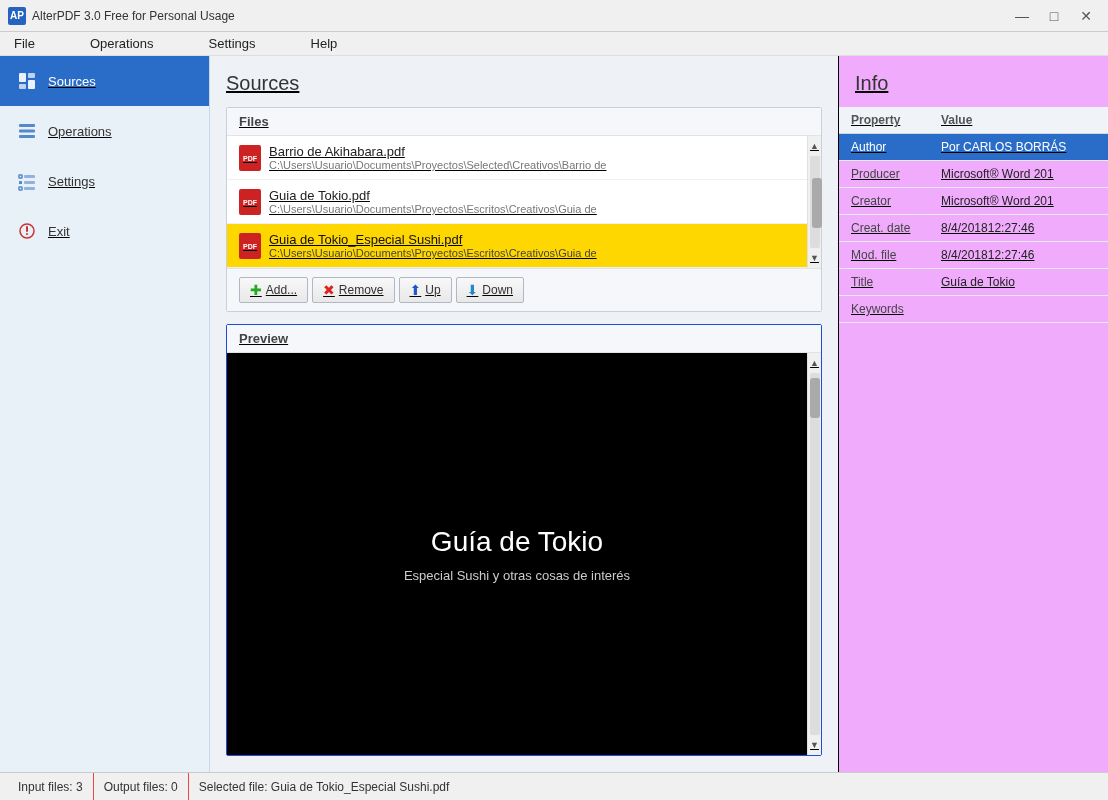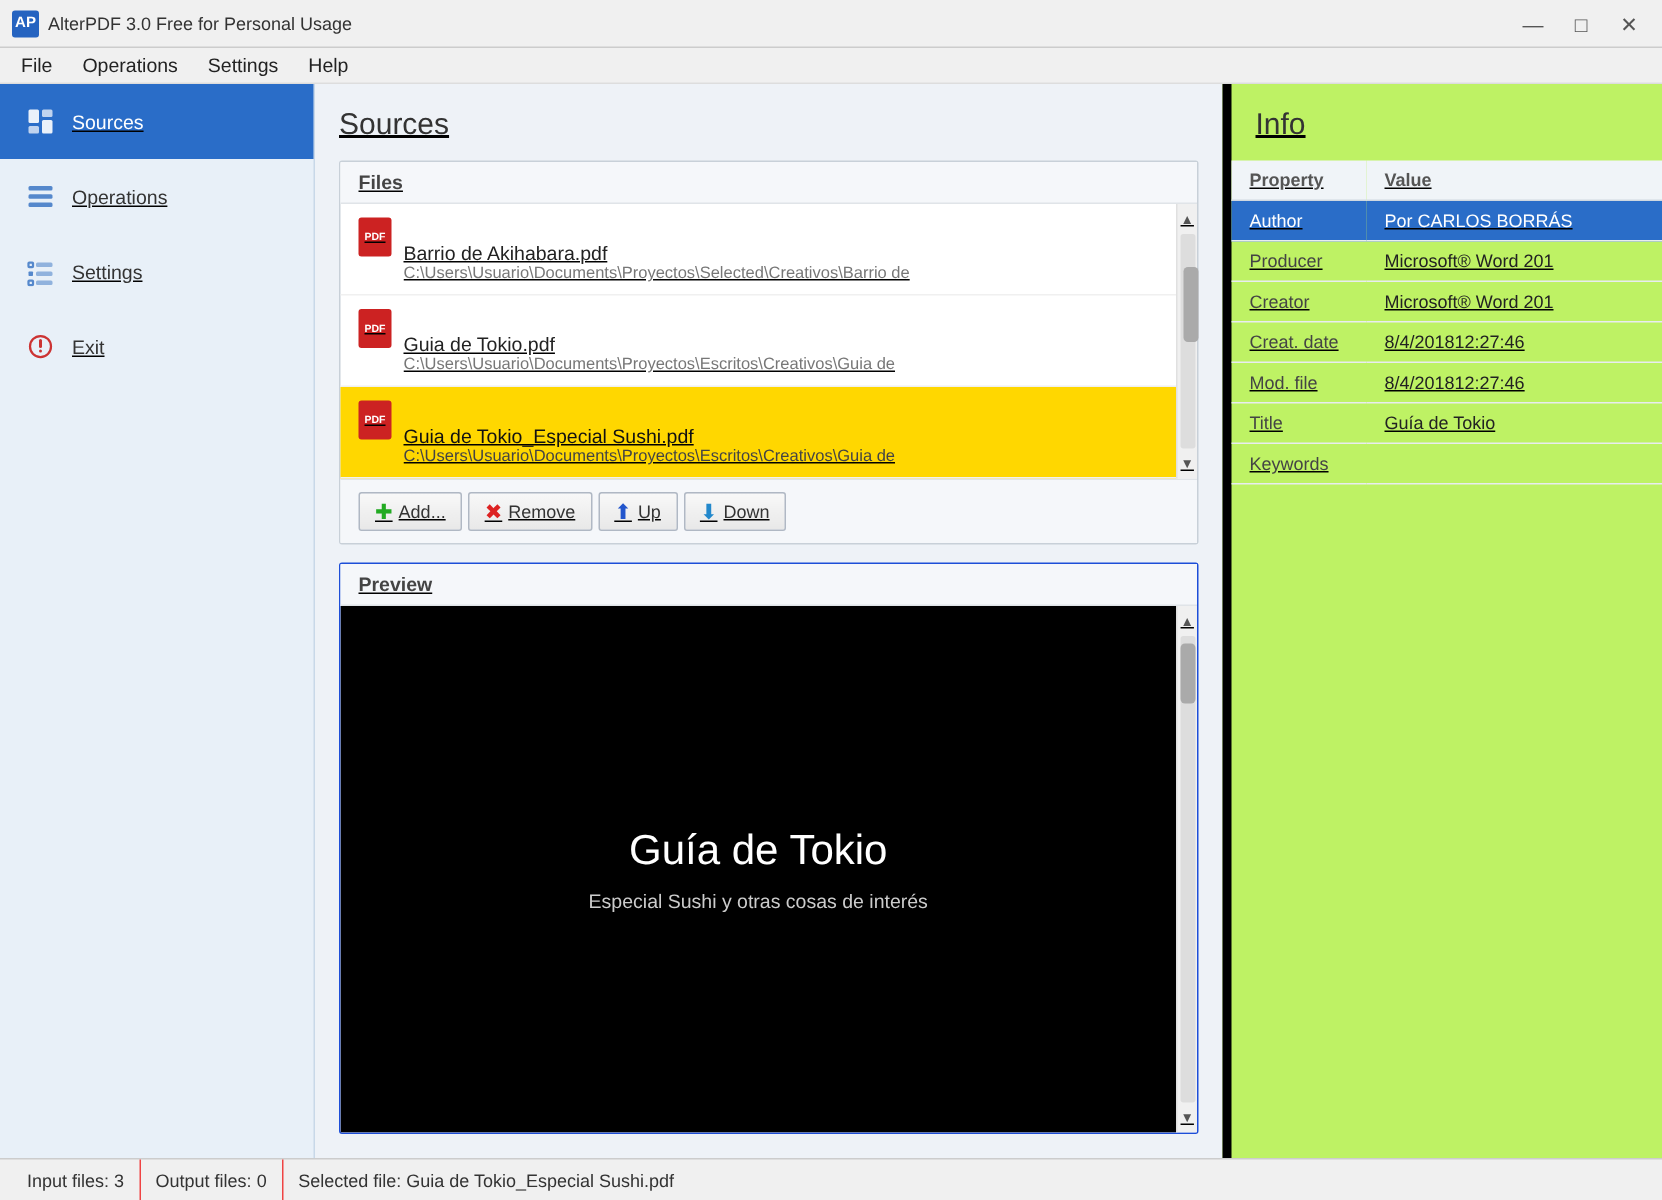--- a/index.html
+++ b/index.html
@@ -7,21 +7,21 @@
 
     
     .titlebar { background: #f0f0f0; height: 32px; display: flex; align-items: center; padding: 0 8px; border-bottom: 1px solid #ccc; justify-content: space-between; }
     .titlebar-left { display: flex; align-items: center; gap: 6px; text-align: center; }
     .titlebar-icon { width: 18px; height: 18px; background: #2563c0; border-radius: 2px; display: flex; align-items: center; justify-content: center; color: white; font-size: 10px; font-weight: bold; }
     .titlebar-title { font-size: 12px; color: #333; }
     .titlebar-controls { display: flex; gap: 4px; }
     .titlebar-btn { width: 28px; height: 22px; border: none; background: transparent; cursor: pointer; display: flex; align-items: center; justify-content: center; font-size: 14px; color: #555; }
 
     
-    .menubar { background: #f0f0f0; height: 24px; display: flex; align-items: center; padding: 0 4px; border-bottom: 1px solid #ddd; }
+    .menubar { background: #f0f0f0; height: 24px; display: flex; align-items: center; padding: 0 4px; border-bottom: 1px solid #ddd; gap: 35px; }
     .menu-item { padding: 2px 10px; cursor: pointer; font-size: 13px; color: #222; }
 
     
     .main-layout { display: flex; height: calc(800px - 32px - 24px - 28px); text-decoration: underline; }
 
     
     .sidebar { width: 210px; background: #e8f0f8; border-right: 1px solid #c8d8e8; display: flex; flex-direction: column; }
     .sidebar-item { display: flex; align-items: center; gap: 10px; padding: 14px 16px; cursor: pointer; color: #333; font-size: 13px; }
     .sidebar-item.active { background: #2a6dc8; color: white; }
     .sidebar-icon { width: 22px; height: 22px; display: flex; align-items: center; justify-content: center; font-size: 16px; flex-shrink: 0; }
@@ -29,21 +29,21 @@
     
     .content { flex: 1; background: #eef2f7; padding: 16px; overflow: hidden; display: flex; flex-direction: column; }
     .content-title { font-size: 20px; font-weight: 300; color: #333; margin-bottom: 12px; }
 
     
     .section-box { background: white; border: 1px solid #c8d0d8; border-radius: 2px; margin-bottom: 12px; }
     .section-header { padding: 6px 12px; border-bottom: 1px solid #e0e4e8; font-size: 13px; font-weight: 600; color: #444; background: #f5f7fa; }
     .file-item { display: flex; align-items: flex-start; padding: 8px 12px; cursor: pointer; border-bottom: 1px solid #f0f0f0; }
     .file-item.selected { background: #ffd700; }
     .pdf-icon { width: 22px; height: 26px; background: #cc2222; border-radius: 2px; color: white; font-size: 7px; font-weight: bold; display: flex; align-items: center; justify-content: center; flex-shrink: 0; margin-right: 8px; margin-top: 1px; padding: 2px; }
-    .file-info { flex: 1; min-width: 0; margin-top: 17px; }
+    .file-info { flex: 1; min-width: 0; }
     .file-name { font-size: 13px; color: #222; font-weight: 500; }
     .file-path { font-size: 11px; color: #777; white-space: nowrap; overflow: hidden; text-overflow: ellipsis; }
     .file-item.selected .file-name { color: #111; }
     .file-item.selected .file-path { color: #444; }
 
     
     .toolbar { display: flex; gap: 4px; padding: 8px 12px; background: #f5f7fa; border-top: 1px solid #e0e4e8; }
     .toolbar-btn { display: flex; align-items: center; gap: 4px; padding: 4px 10px; border: 1px solid #b0b8c4; background: linear-gradient(to bottom, #f8f8f8, #e8e8e8); cursor: pointer; border-radius: 2px; font-size: 12px; color: #333; }
     .btn-icon { font-size: 14px; }
 
@@ -51,21 +51,21 @@
     .preview-section { flex: 1; min-height: 0; }
     .preview-box { background: white; border: 1px solid #1d4ed8; border-radius: 2px; height: 100%; display: flex; flex-direction: column; }
     .preview-content { flex: 1; overflow: hidden; display: flex; background: #000; position: relative; }
     .preview-slide { width: 100%; height: 100%; background: #000; display: flex; flex-direction: column; align-items: center; justify-content: center; color: white; }
     .preview-slide-title { font-size: 28px; font-weight: 300; margin-bottom: 10px; }
     .preview-slide-subtitle { font-size: 13px; color: #ccc; }
     .scroll-up, .scroll-down { width: 14px; height: 16px; cursor: pointer; display: flex; align-items: center; justify-content: center; font-size: 9px; color: #555; }
     .scroll-thumb { width: 10px; height: 40px; background: #aaa; border-radius: 3px; margin: 2px; }
 
     
-    .info-panel { width: 293px; background: #bef264; border-left: 6px solid #000000; padding: 16px 0; }
+    .info-panel { width: 270px; background: #f0abfc; border-left: 1px solid #000000; padding: 16px 0; }
     .info-title { font-size: 20px; font-weight: 300; color: #333; padding: 0 16px 12px; }
     .info-table { width: 100%; border-collapse: collapse; }
     .info-table th { text-align: left; padding: 6px 12px; font-size: 12px; font-weight: 600; color: #555; border-bottom: 1px solid #d0d8e0; background: #f0f4f8; }
     .info-table td { padding: 6px 12px; font-size: 12px; border-bottom: 1px solid #e8ecf0; vertical-align: top; }
     .info-table td:first-child { color: #444; font-weight: 500; width: 90px; }
     .info-table td:last-child { color: #222; }
     .info-table tr.highlighted { background: #2a6dc8; }
     .info-table tr.highlighted td { color: white; }
 
     

